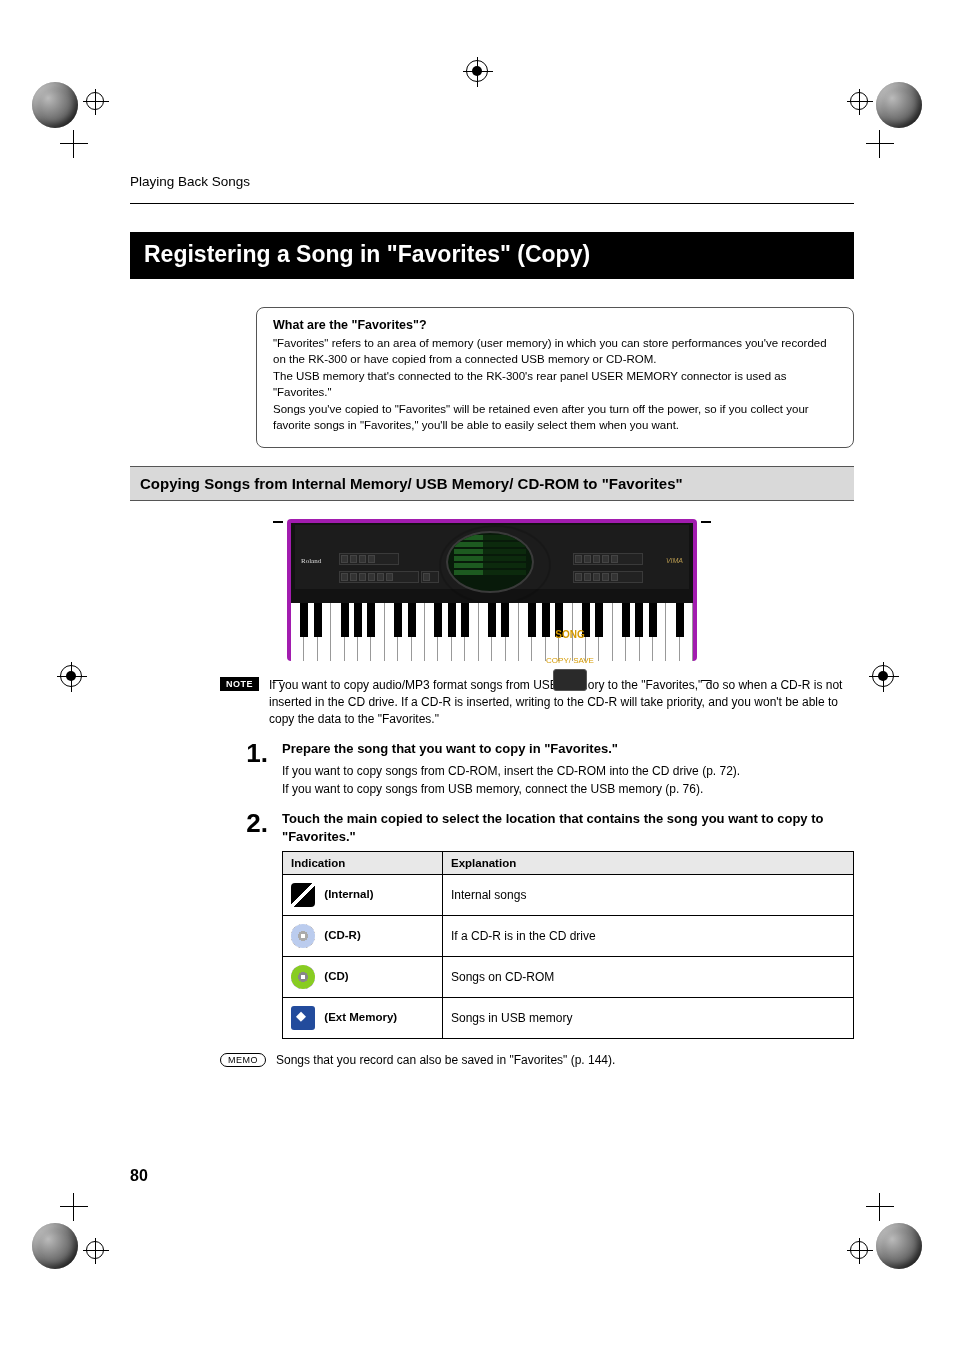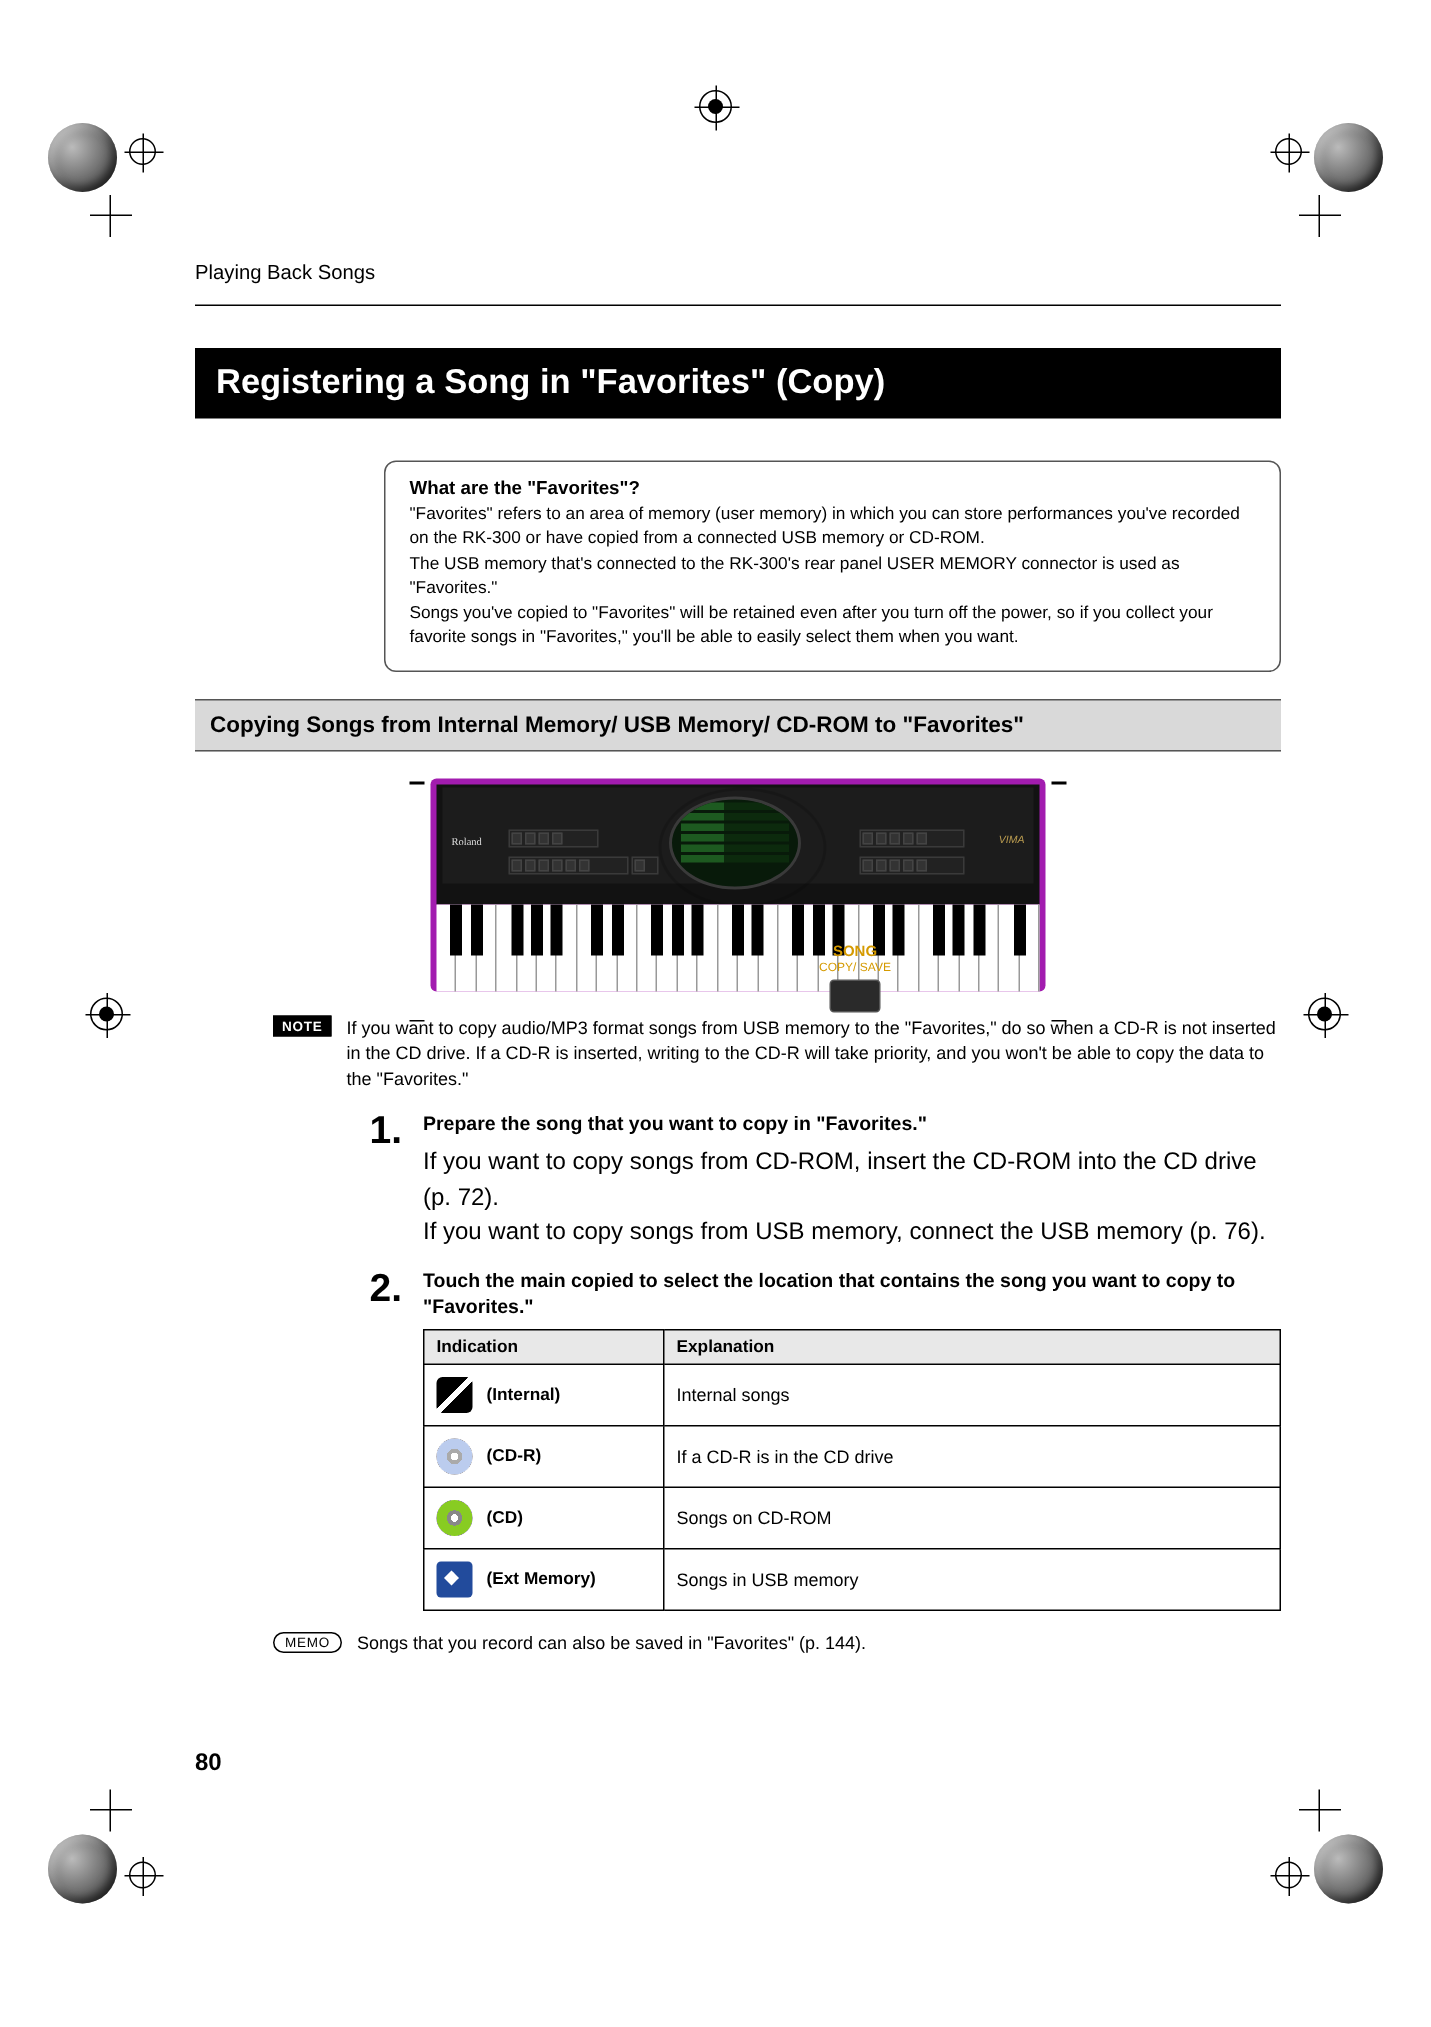--- a/index.html
+++ b/index.html
@@ -126,43 +126,43 @@
   .kbd-keys .wk{ flex:1; border-right:1px solid #999; }
   .kbd-keys .bk{ position:absolute; top:0; width:2.0%; height:58%; background:#000; }
 
   .kbd-zoom-ring{ position:absolute; left:148px; top:2px; width:112px; height:80px; border:2px solid #000; border-radius:50%; pointer-events:none; opacity:.15;}
 
   .fig-callout {
     position:absolute; left:250px; top:110px;
     width:66px; text-align:center;
   }
   .fig-callout .lbl1{ color:#d59a00; font-size:10px; font-weight:bold; }
-  .fig-callout .lbl2{ color:#d59a00; font-size:8px; margin-top:0; }
+  .fig-callout .lbl2{ color:#d59a00; font-size:8px; margin-top:16px; }
   .fig-callout .btn{  margin:4px auto 0 auto; width:34px; height:22px; background:#2a2a2a; border:1px solid #555; border-radius:3px; }
 
   .keyboard-fig-wrap{ position:relative; width:410px; margin:0 auto 6px auto;}
   .crop-marks-fig .m{ position:absolute; width:10px; height:1.2px; background:#000; }
   .crop-marks-fig .m.tl{ top:2px; left:-14px;}
   .crop-marks-fig .m.tr{ top:2px; right:-14px;}
   .crop-marks-fig .m.bl{ bottom:-20px; left:-14px;}
   .crop-marks-fig .m.br{ bottom:-20px; right:-14px;}
 
-  .note-row, .memo-row { display:flex; gap:10px; align-items:flex-start; margin: 16px 0 10px 52px; font-size:12px; }
+  .note-row, .memo-row { display:flex; gap:10px; align-items:flex-start; margin: 16px 0 10px 90px; font-size:12px; }
   .note-badge { border:1px solid #000; background:#000; color:#fff; font-size:9px; font-weight:bold; padding:1px 5px; letter-spacing:.5px; display:inline-block; flex:0 0 auto;}
   .note-row p { line-height:1.4; }
 
   .memo-row .memo-badge{ border:1.2px solid #000; border-radius:10px; padding:1px 7px; font-size:9px; font-weight:normal; letter-spacing:.5px; }
   .memo-row p{ font-size:12px; }
 
   .step { display:flex; gap:14px; margin: 12px 0 6px 114px; }
   .step .num { font-size:26px; font-weight:bold; line-height:1; width:24px; text-align:right; }
   .step .num::after{ content:"."; }
   .step .body { flex:1; }
   .step .body .lead { font-weight:bold; font-size:13px; line-height:1.35; margin-bottom:6px; }
-  .step .body p { font-size:16px; line-height:1.45; }
+  .step .body p { font-size:12px; line-height:1.45; }
 
   table.ind {
     border-collapse: collapse;
     width: 100%;
     margin-top:6px;
     font-size:12px;
   }
   table.ind th { background:#e8e8e8; text-align:left; border:1px solid #000; padding:5px 8px; font-size:11.5px;}
   table.ind td { border:1px solid #000; padding:8px 8px; vertical-align:middle; }
   table.ind td.iconcell { width:160px; }

